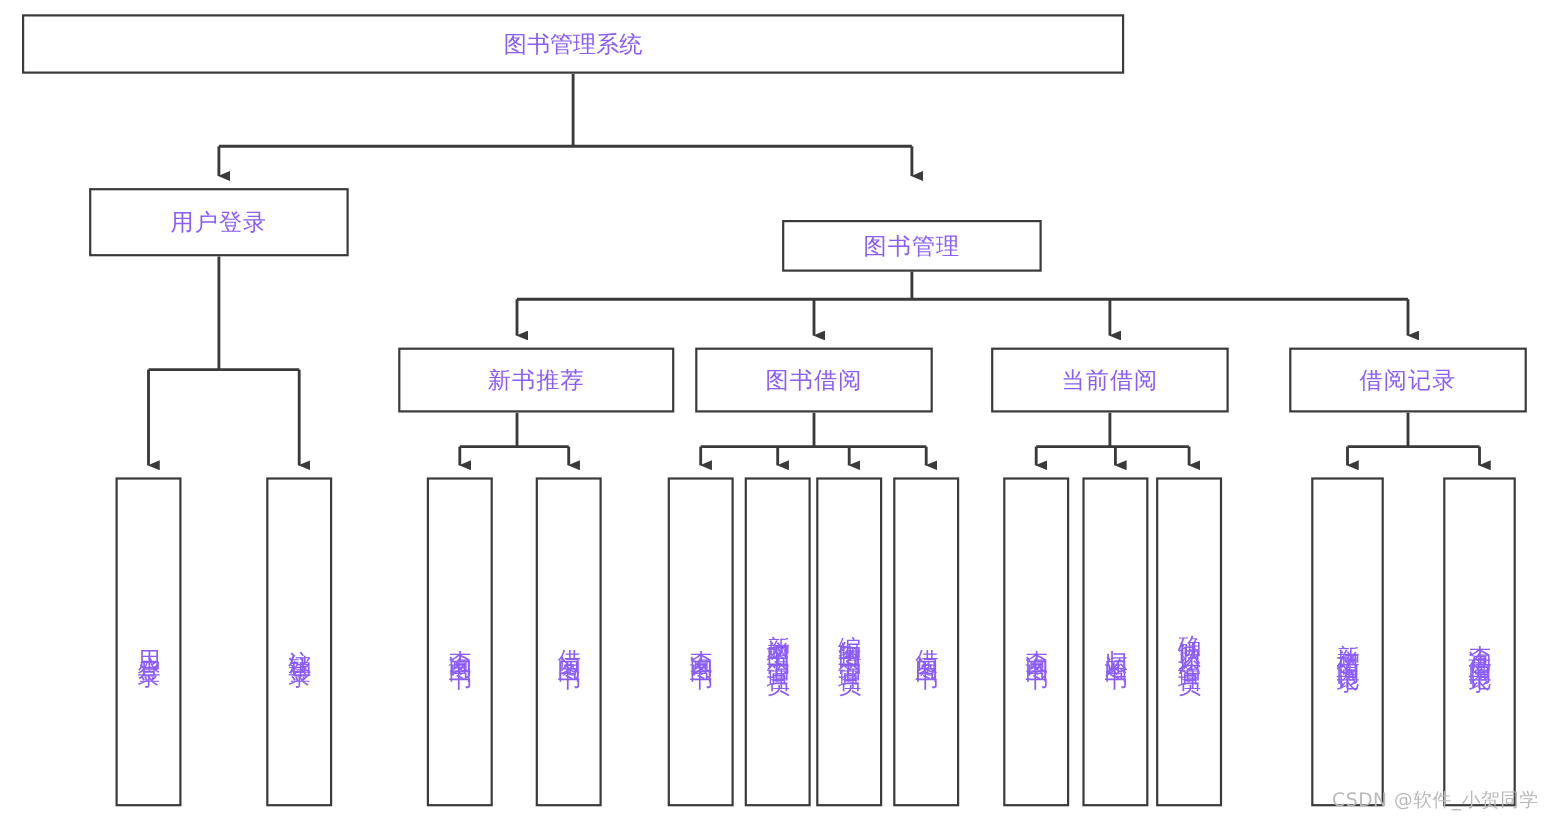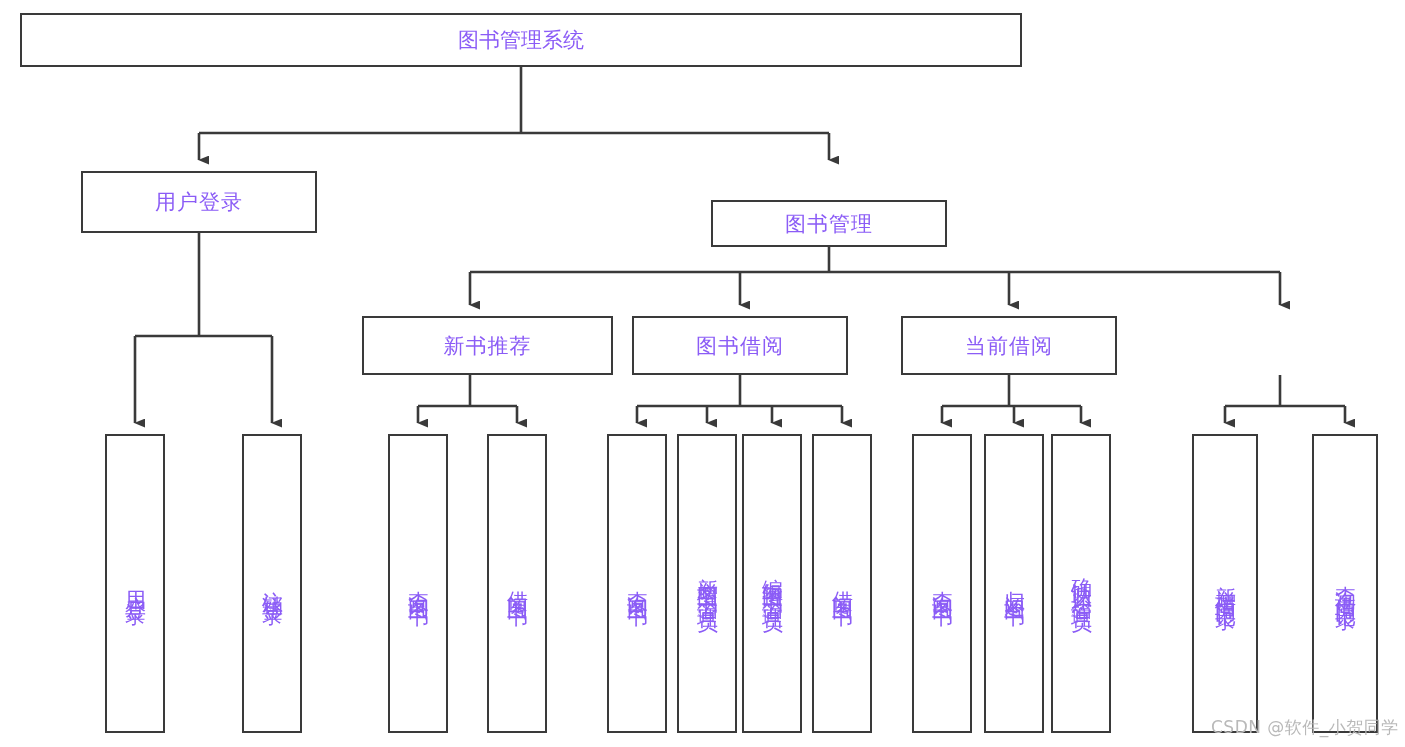--- a/index.html
+++ b/index.html
@@ -138,20 +138,23 @@
 
   <div class="node node-h" style="left: 362px; top: 316px; width: 251px; height: 59px;">
     <span>新书推荐</span>
   </div>
   <div class="node node-h" style="left: 901px; top: 316px; width: 216px; height: 59px;">
     <span>当前借阅</span>
   </div>
   <div class="node node-h" style="left: 632px; top: 316px; width: 216px; height: 59px;">
     <span>图书借阅</span>
   </div>
+  <div class="node node-h" style="left: 1172px; top: 316px; width: 216px; height: 59px;">
+    <span>借阅记录</span>
+  </div>
 
   <div class="node node-v" style="left: 105px; top: 434px; width: 60px; height: 299px;">
     <span class="vtext">用户登录</span>
   </div>
   <div class="node node-v" style="left: 242px; top: 434px; width: 60px; height: 299px;">
     <span class="vtext">注销登录</span>
   </div>
   <div class="node node-v" style="left: 388px; top: 434px; width: 60px; height: 299px;">
     <span class="vtext">查询图书</span>
   </div>

